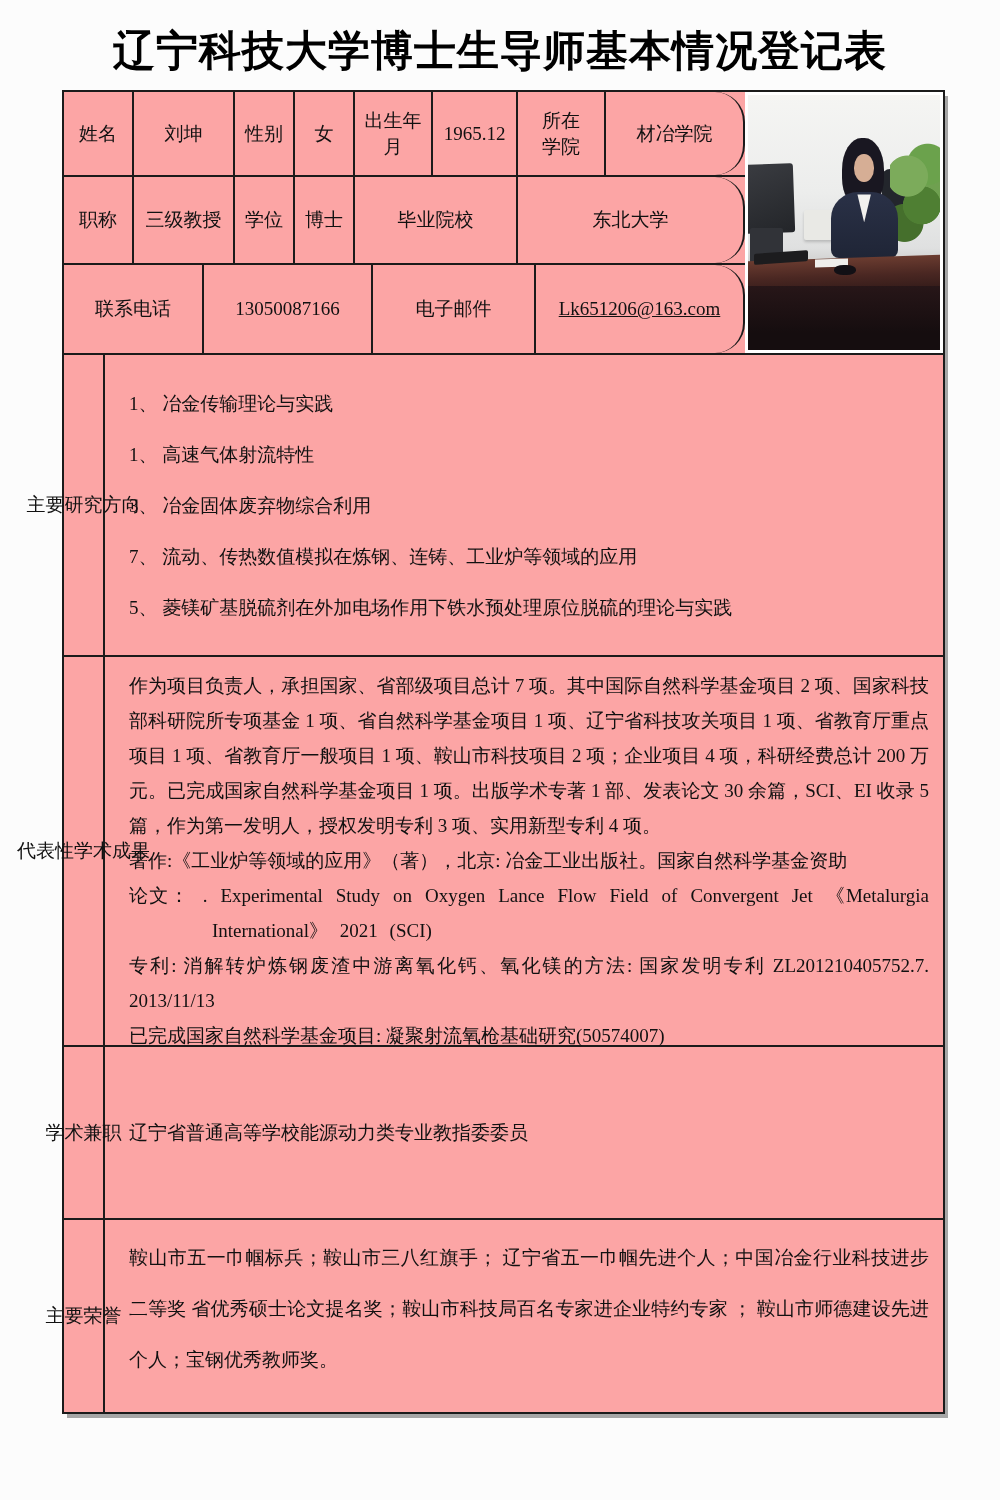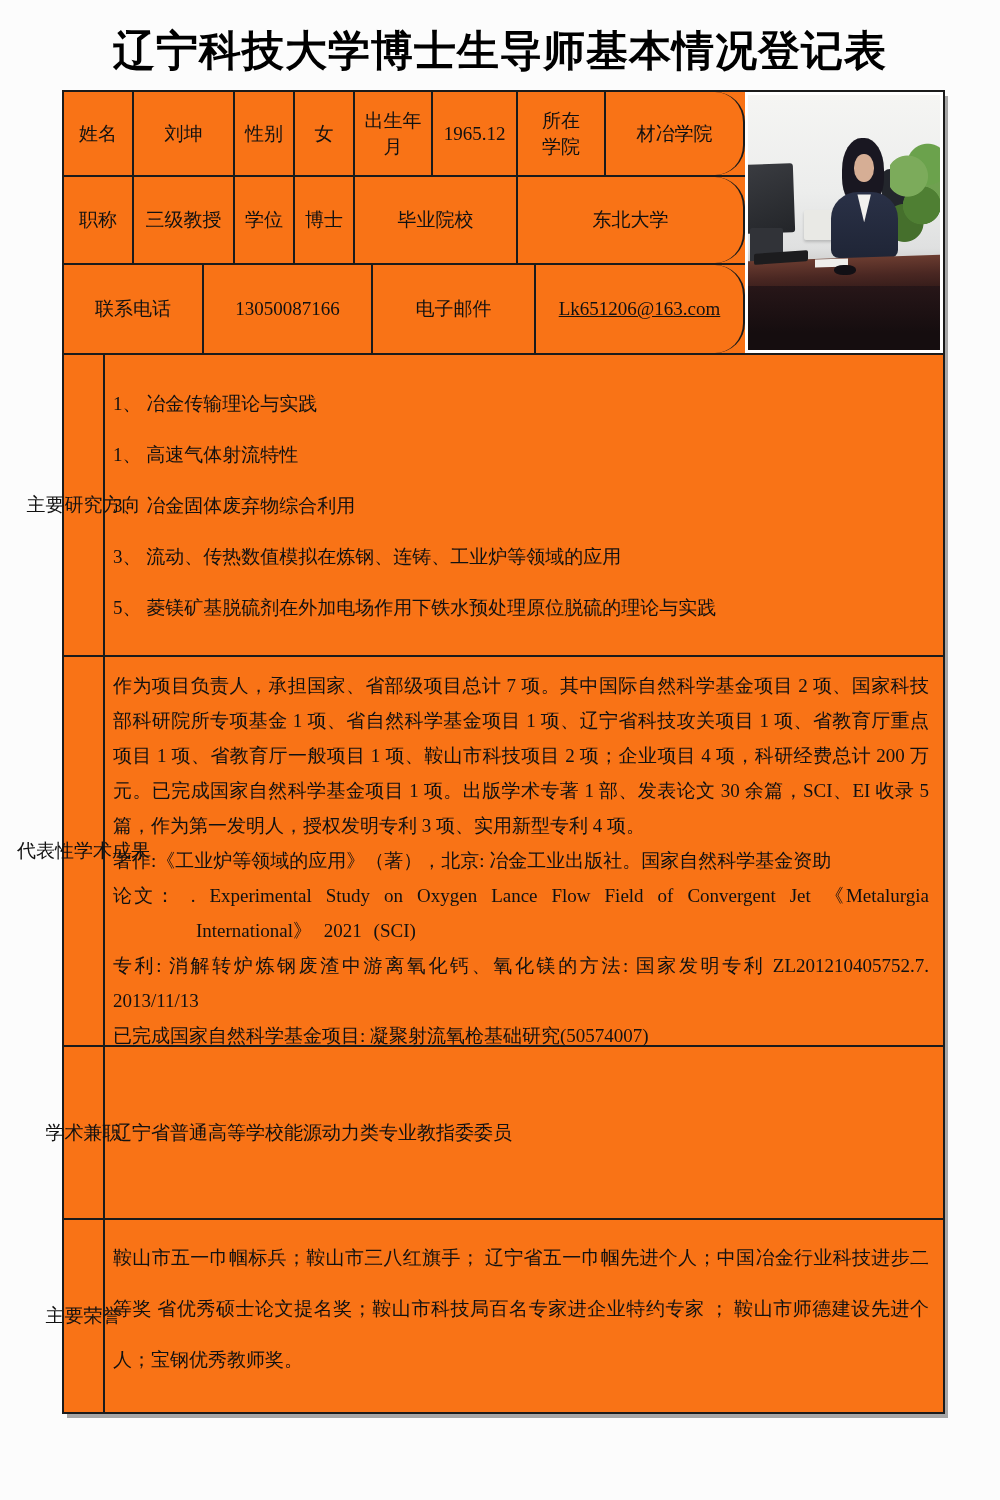--- a/index.html
+++ b/index.html
@@ -9,21 +9,21 @@
     font-family:"Liberation Serif","DejaVu Serif",serif;
   }
   *{box-sizing:border-box;}
   .doc-title{
     position:absolute;top:23px;left:0;width:100%;
     text-align:center;font-family:"Liberation Sans","DejaVu Sans",sans-serif;
     font-size:42px;font-weight:bold;letter-spacing:1px;color:#000;
   }
   .tbl{
     position:absolute;left:62px;top:90px;width:883px;height:1324px;
-    border:2px solid #1b1b1b;background:#f97316;
+    border:2px solid #1b1b1b;background:#fca5a5;
     box-shadow:4px 5px 0 -1px rgba(95,95,95,.55);
     display:flex;flex-direction:column;
   }
   
   .header{display:flex;height:263px;border-bottom:2px solid #1b1b1b;}
   .hleft{width:681px;display:flex;flex-direction:column;}
   .hrow{display:flex;}
   .hrow1{height:85px;border-bottom:2px solid #1b1b1b;}
   .hrow2{height:88px;border-bottom:2px solid #1b1b1b;}
   .hrow3{flex:1;}
@@ -71,21 +71,21 @@
   .section{display:flex;border-bottom:2px solid #1b1b1b;}
   .sec-research{height:302px;}
   .sec-ach{height:390px;}
   .sec-acad{height:173px;}
   .sec-honors{flex:1;border-bottom:none;}
   .lbl{
     width:41px;border-right:2px solid #1b1b1b;
     display:flex;align-items:center;justify-content:center;
     font-size:19px;line-height:42px;text-align:center;
   }
-  .content{flex:1;font-size:19px;padding:8px 14px 8px 8px;}
+  .content{flex:1;font-size:19px;padding:8px 14px 8px 24px;}
   .content-research{padding-top:38px;}
   .ritem{margin-bottom:29px;line-height:22px;}
   .content-ach{padding-top:11px;line-height:35px;text-align:justify;}
   .p-hang{padding-left:83px;text-indent:-83px;word-spacing:7px;}
   .content-acad{display:flex;align-items:center;padding-top:0;padding-bottom:0;}
   .content-honors{padding-top:12px;line-height:51px;text-align:justify;}
 </style>
 </head>
 <body>
 
@@ -157,21 +157,21 @@
         <span style="display:block">要</span>
         <span style="display:block">研</span>
         <span style="display:block">究</span>
         <span style="display:block">方</span>
         <span style="display:block">向</span>
       </div>
     <div class="content content-research">
       <div class="ritem">1、 冶金传输理论与实践</div>
       <div class="ritem">1、 高速气体射流特性</div>
       <div class="ritem">3、 冶金固体废弃物综合利用</div>
-      <div class="ritem">3、 流动、传热数值模拟在炼钢、连铸、工业炉等领域的应用</div>
+      <div class="ritem">7、 流动、传热数值模拟在炼钢、连铸、工业炉等领域的应用</div>
       <div class="ritem">5、 菱镁矿基脱硫剂在外加电场作用下铁水预处理原位脱硫的理论与实践</div>
     </div>
   </div>
 
   <div class="section sec-ach">
     <div class="lbl">
         <span style="display:block">代</span>
         <span style="display:block">表</span>
         <span style="display:block">性</span>
         <span style="display:block">学</span>

